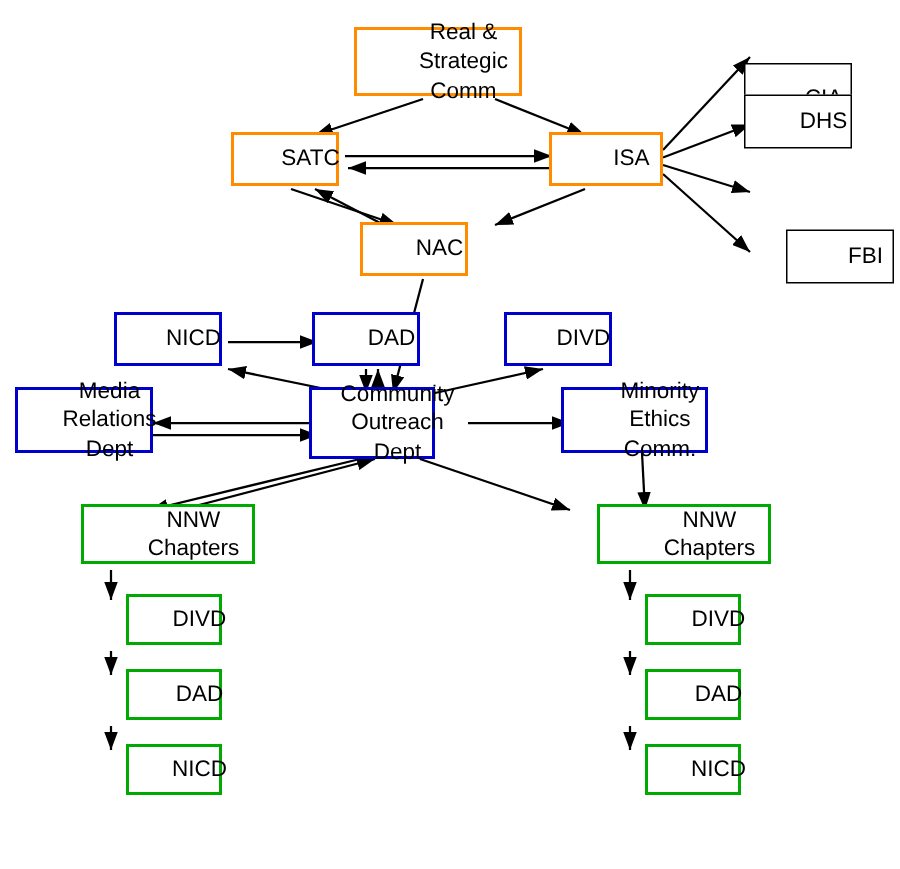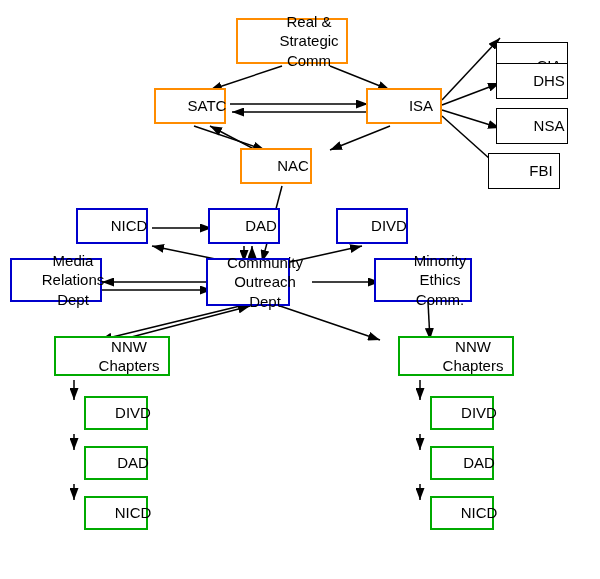--- a/index.html
+++ b/index.html
@@ -138,24 +138,21 @@
   <div class="node node-orange" style="left:240px; top:148px; width:72px; height:36px;">
     <span>NAC</span>
   </div>
 
   <div class="node node-black" style="left:496px; top:18px; width:72px; height:48px;margin-top:24px;">
     <span>CIA</span>
   </div>
   <div class="node node-black" style="left:496px; top:63px; width:72px; height:36px;">
     <span>DHS</span>
   </div>
-  <div class="node node-black" style="left:496px; top:108px; width:72px; height:36px;">
-    <span>NSA</span>
-  </div>
-  <div class="node node-black" style="left:488px; top:153px; width:72px; height:36px;">
+  <div class="node node-black" style="left:524px; top:153px; width:72px; height:36px;">
     <span>FBI</span>
   </div>
 
   <div class="node node-blue" style="left:76px; top:208px; width:72px; height:36px;">
     <span>NICD</span>
   </div>
   <div class="node node-blue" style="left:208px; top:208px; width:72px; height:36px;">
     <span>DAD</span>
   </div>
   <div class="node node-blue" style="left:336px; top:208px; width:72px; height:36px;">

